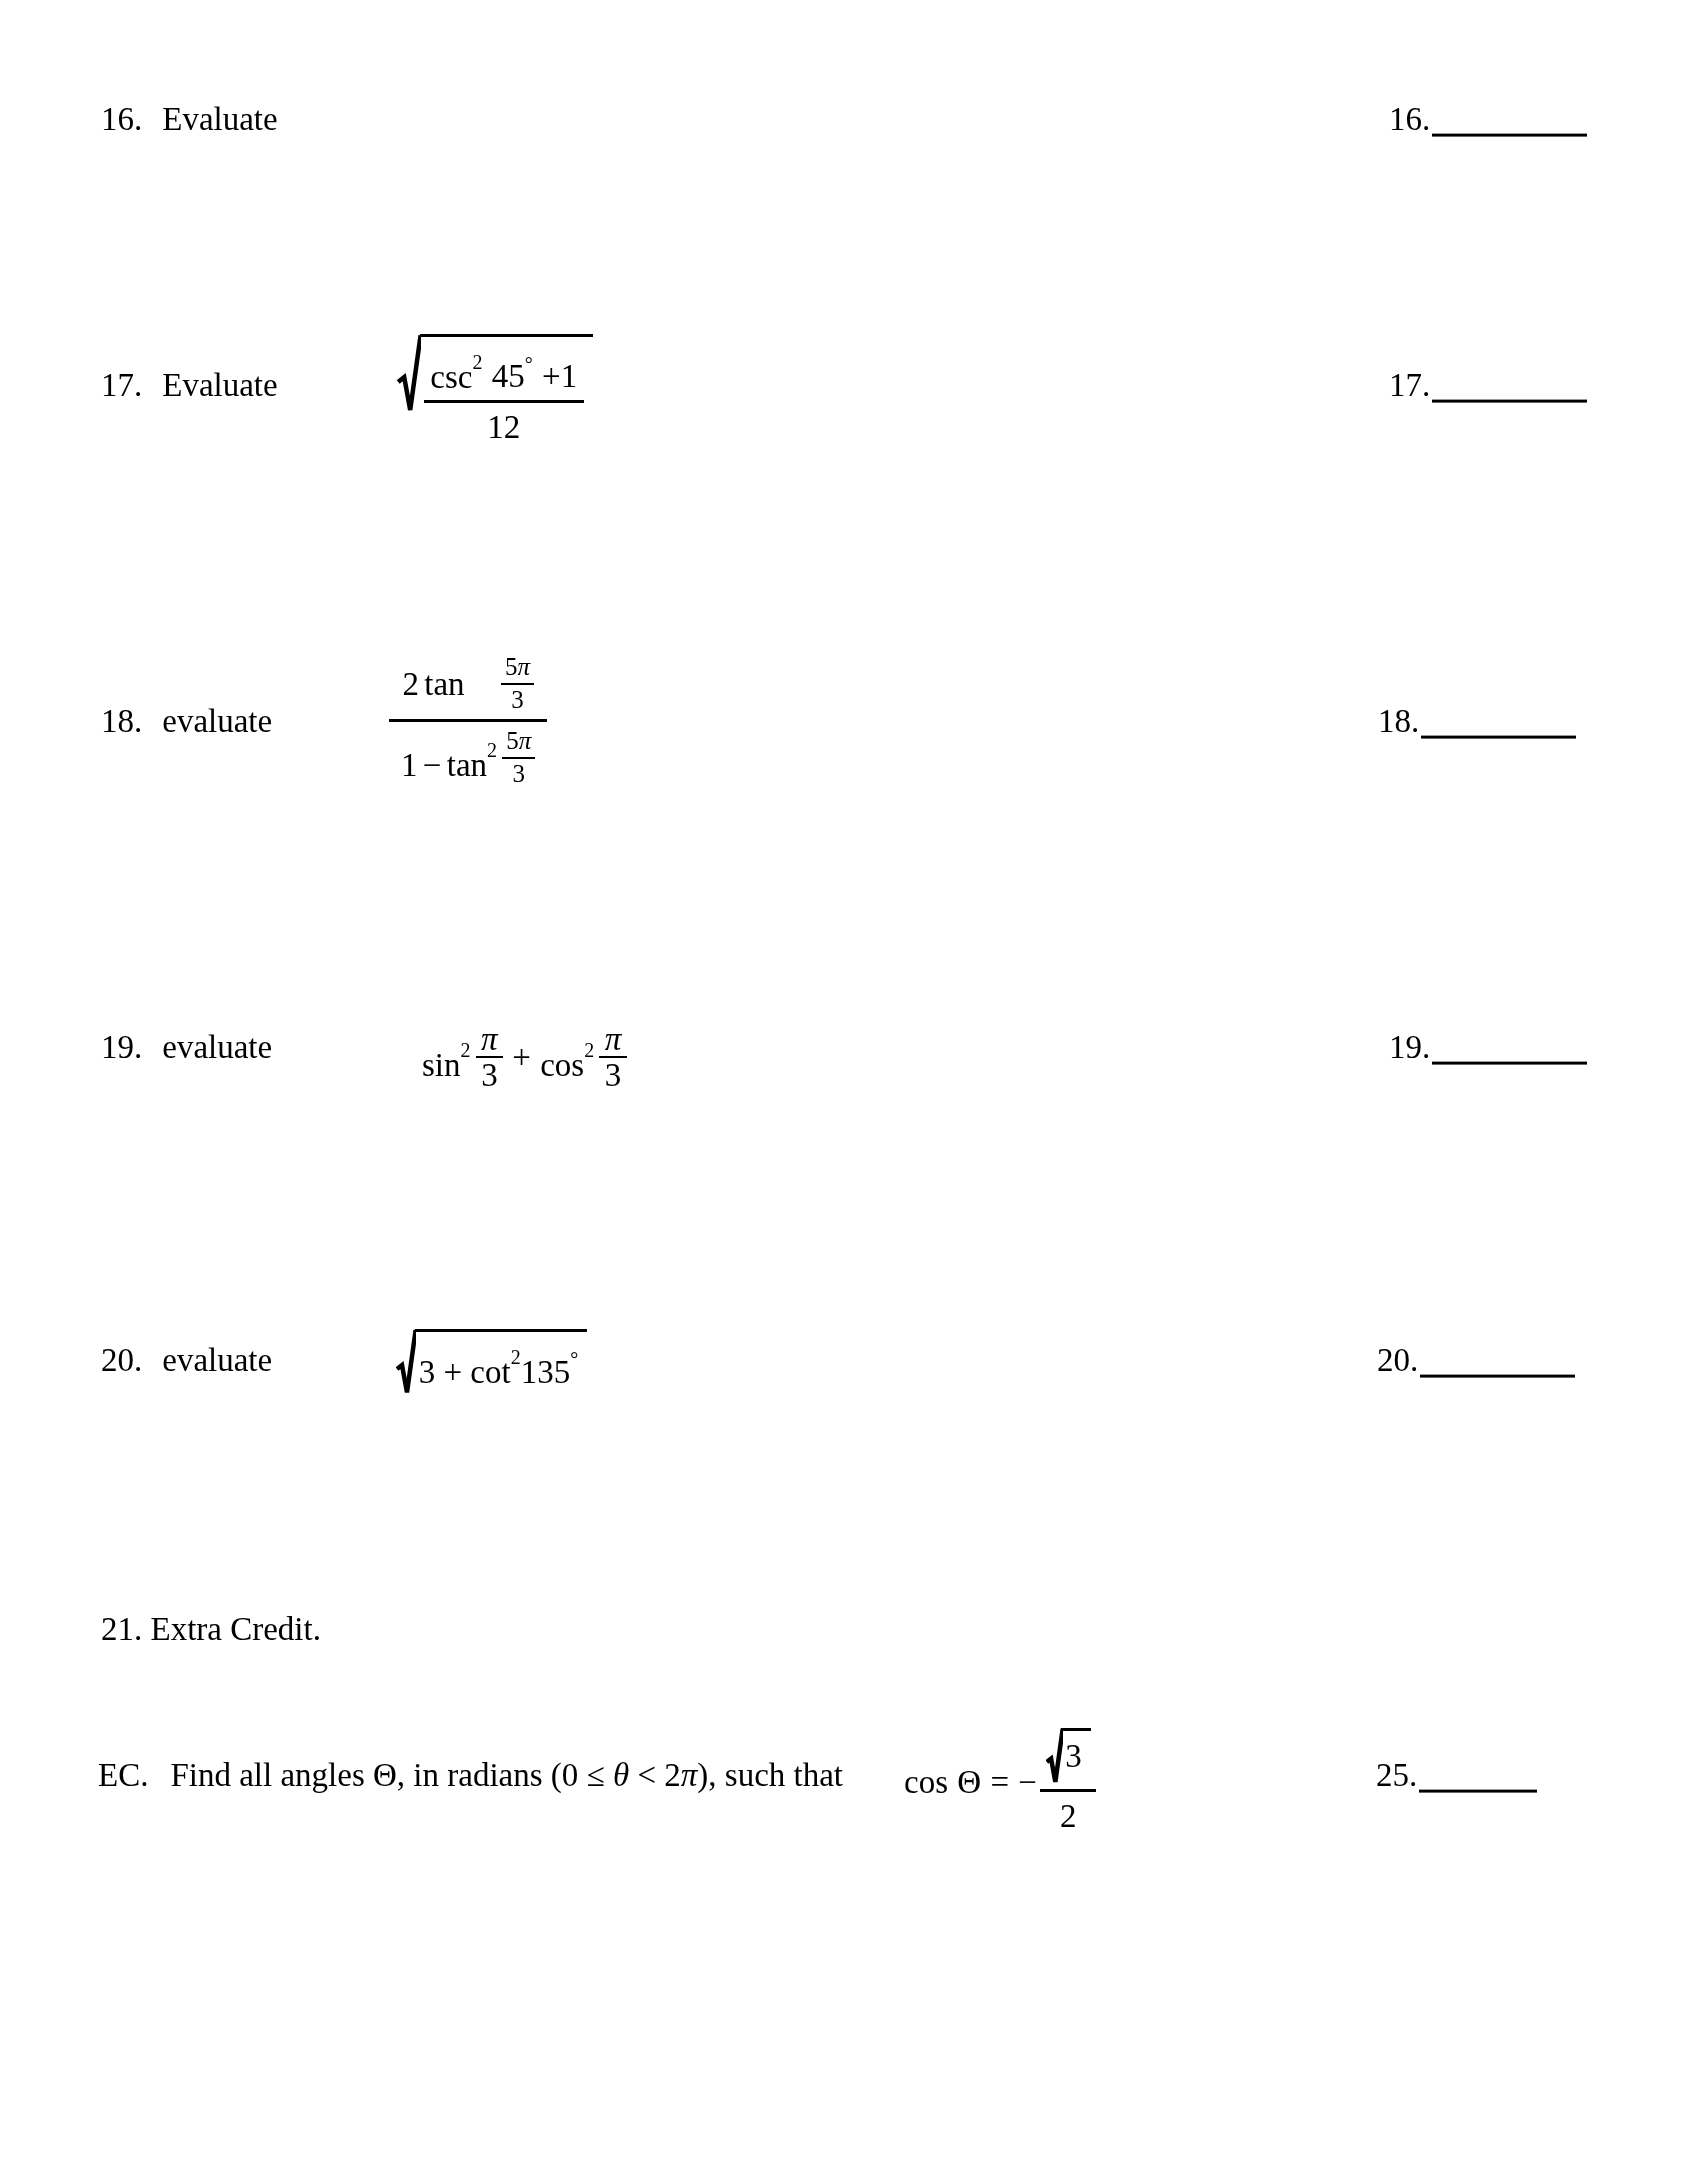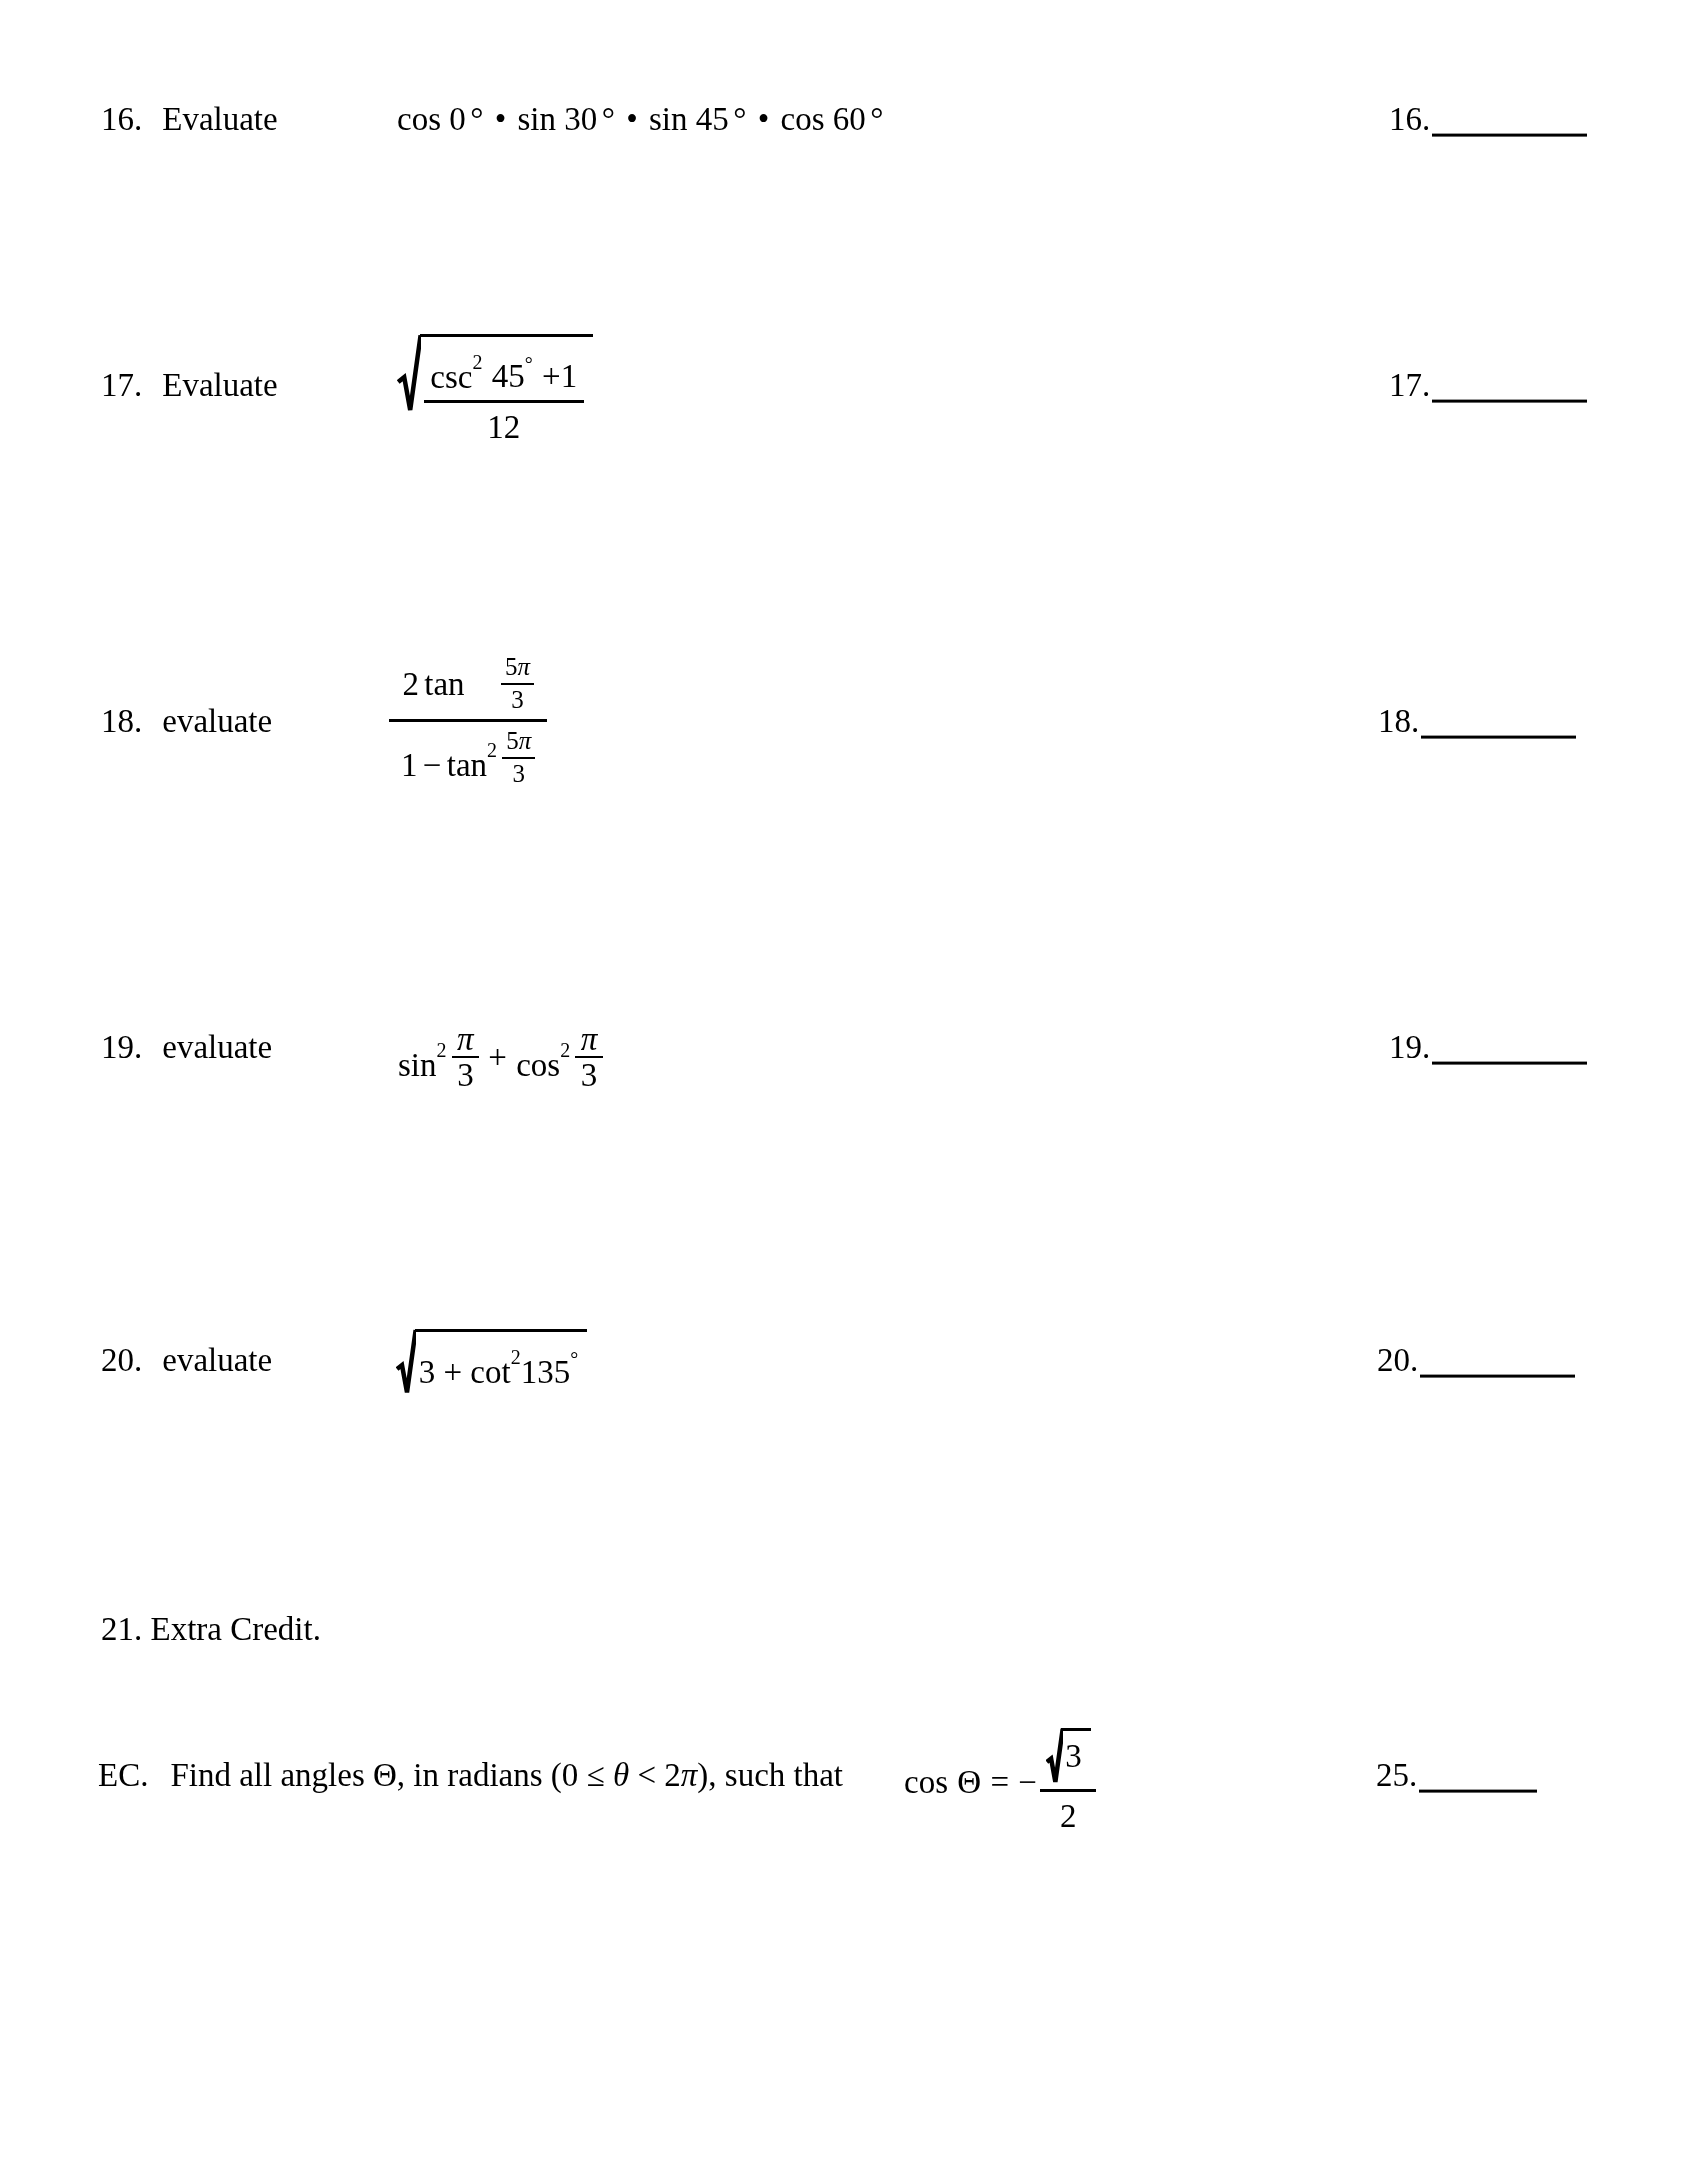--- a/index.html
+++ b/index.html
@@ -67,32 +67,29 @@
   .radsign svg { display: block; width: 100%; height: 100%; }
   .radicand { border-top: 3.3px solid #000; padding: 4.6px 9.3px 0 4px; margin-left: -1.3px; }
   .radsign.w17 { width: 24px; }
   .radsign.w20 { width: 20px; }
   .radsign.wec { width: 17px; }
   .ecfrac > .fnum { display: flex; justify-content: center; padding: 0 5.3px 4px; }
   .ecfrac > .fden { padding: 4px 5.3px 0; }
   .ec-row { display: flex; align-items: center; }
   .ec-row .eq { margin: 0 9.3px; }
   .ec-row .minus { margin-right: 3.3px; }
-  .flexline { display: flex; align-items: center; }
+  .flexline { display: flex; align-items: center; margin-left: 24px; }
 </style>
 </head>
 <body>
 
 <div class="page">
 
   <div class="pos" style="left:101px; top:99px">
     <span>16.</span><span class="verb">Evaluate</span>
-  </div>
-  <div class="pos" style="left:397px; top:99px">
-    <span>cos 0</span><span class="deg16">°</span><span class="bullet">•</span><span>sin 30</span><span class="deg16">°</span><span class="bullet">•</span><span>sin 45</span><span class="deg16">°</span><span class="bullet">•</span><span>cos 60</span><span class="deg16">°</span>
   </div>
   <div class="pos" style="left:1389px; top:99px">
     <span class="anum">16.</span><span class="blank"></span>
   </div>
 
   <div class="pos" style="left:101px; top:365px">
     <span>17.</span><span class="verb">Evaluate</span>
   </div>
   <div class="pos" style="left:397px; top:334px">
     <span class="sqrt">

